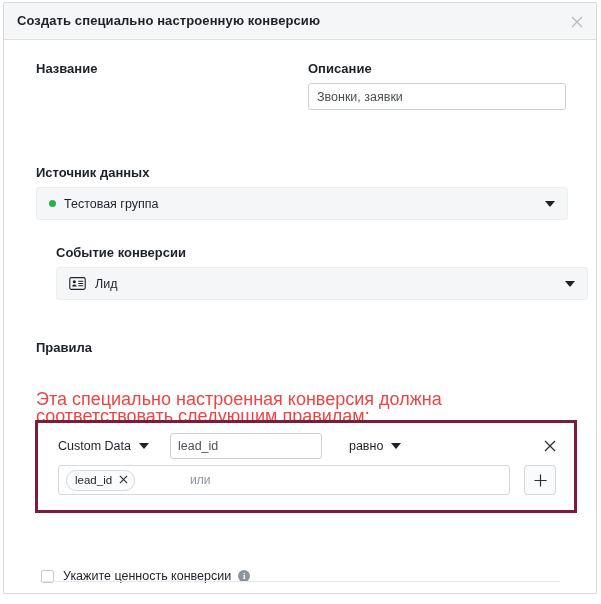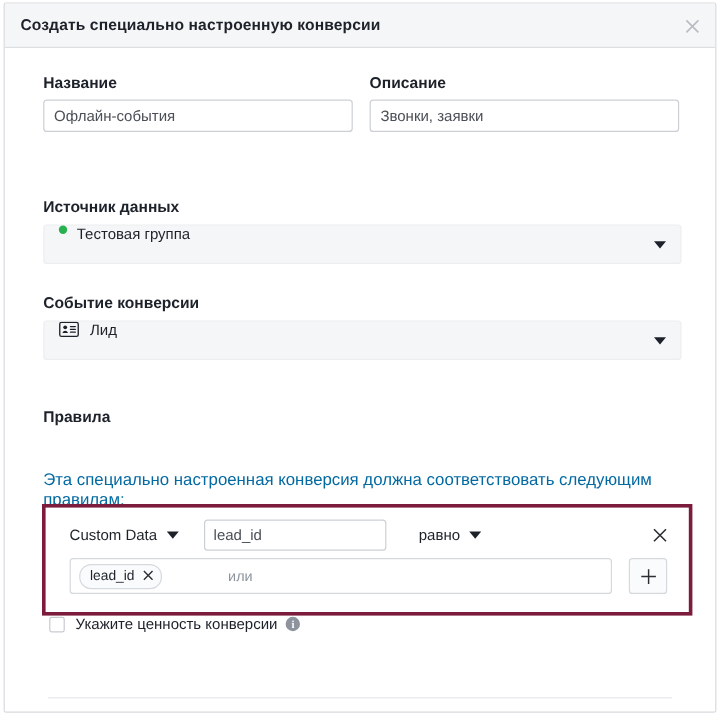--- a/index.html
+++ b/index.html
@@ -103,31 +103,32 @@
   }
   .txt-input::placeholder { color: #8d949e; }
 
   
   .dd-block {
     position: absolute;
     left: 32px;
     width: 532px;
   }
   .dd-block.ds  { top: 125px; }
-  .dd-block.ce  { top: 205px; }
+  .dd-block.ce  { top: 205px; margin-left: 20px; }
 
   .dropdown {
     position: relative;
     width: 532px;
     height: 33px;
     background: #f5f6f7;
     border: 1px solid #eceef0;
     border-radius: 3px;
     box-sizing: border-box;
     display: flex;
+    align-items: center;
     padding: 0 12px;
     cursor: pointer;
   }
   .dd-text {
     font-size: 12.5px;
     color: #1d2129;
   }
   .green-dot {
     width: 7px;
     height: 7px;
@@ -161,22 +162,22 @@
     top: 300px;
     width: 535px;
   }
   .rules-title {
     font-size: 13px;
     font-weight: bold;
     color: #1d2129;
     margin-bottom: 3px;
   }
   .rules-desc {
-    font-size: 14px;
-    color: #0369a1;
+    font-size: 18px;
+    color: #ef4444;
     line-height: 17px;
     width: 525px;
     margin-top: 36px;
   }
 
   .red-box {
     position: absolute;
     left: 31px;
     top: 380px;
     width: 542px;
@@ -299,21 +300,21 @@
     font-size: 17px;
     color: #2b2e33;
     line-height: 1;
     font-family: "Liberation Sans", sans-serif;
   }
 
   
   .cv-row {
     position: absolute;
     left: 37px;
-    top: 473px;
+    top: 529px;
     display: flex;
     align-items: center;
   }
   .cb {
     width: 13px;
     height: 13px;
     box-sizing: border-box;
     border: 1px solid #c7cad0;
     border-radius: 2px;
     background: #ffffff;
@@ -349,34 +350,33 @@
     height: 1px;
     background: #e5e7ea;
   }
 </style>
 </head>
 <body>
 
 <div class="dialog">
 
   <div class="dlg-header">
-    <div class="dlg-title">Создать специально настроенную конверсии</div>
+    <div class="dlg-title">Создать специально настроенную конверсию</div>
     <div class="close-btn">
       <svg width="12" height="12" viewBox="0 0 12 12" aria-hidden="true">
         <path d="M1 1 L11 11 M11 1 L1 11" stroke="#b9bcc1" stroke-width="1.4" fill="none"></path>
       </svg>
     </div>
   </div>
 
   <div class="dlg-body">
 
     <div class="row-two">
       <div class="col-name">
         <div class="field-label">Название</div>
-        <input class="txt-input" type="text" value="Офлайн-события" style="">
       </div>
       <div class="col-desc">
         <div class="field-label">Описание</div>
         <input class="txt-input" type="text" value="Звонки, заявки" style="">
       </div>
     </div>
 
     <div class="dd-block ds">
       <div class="field-label">Источник данных</div>
       <div class="dropdown">

